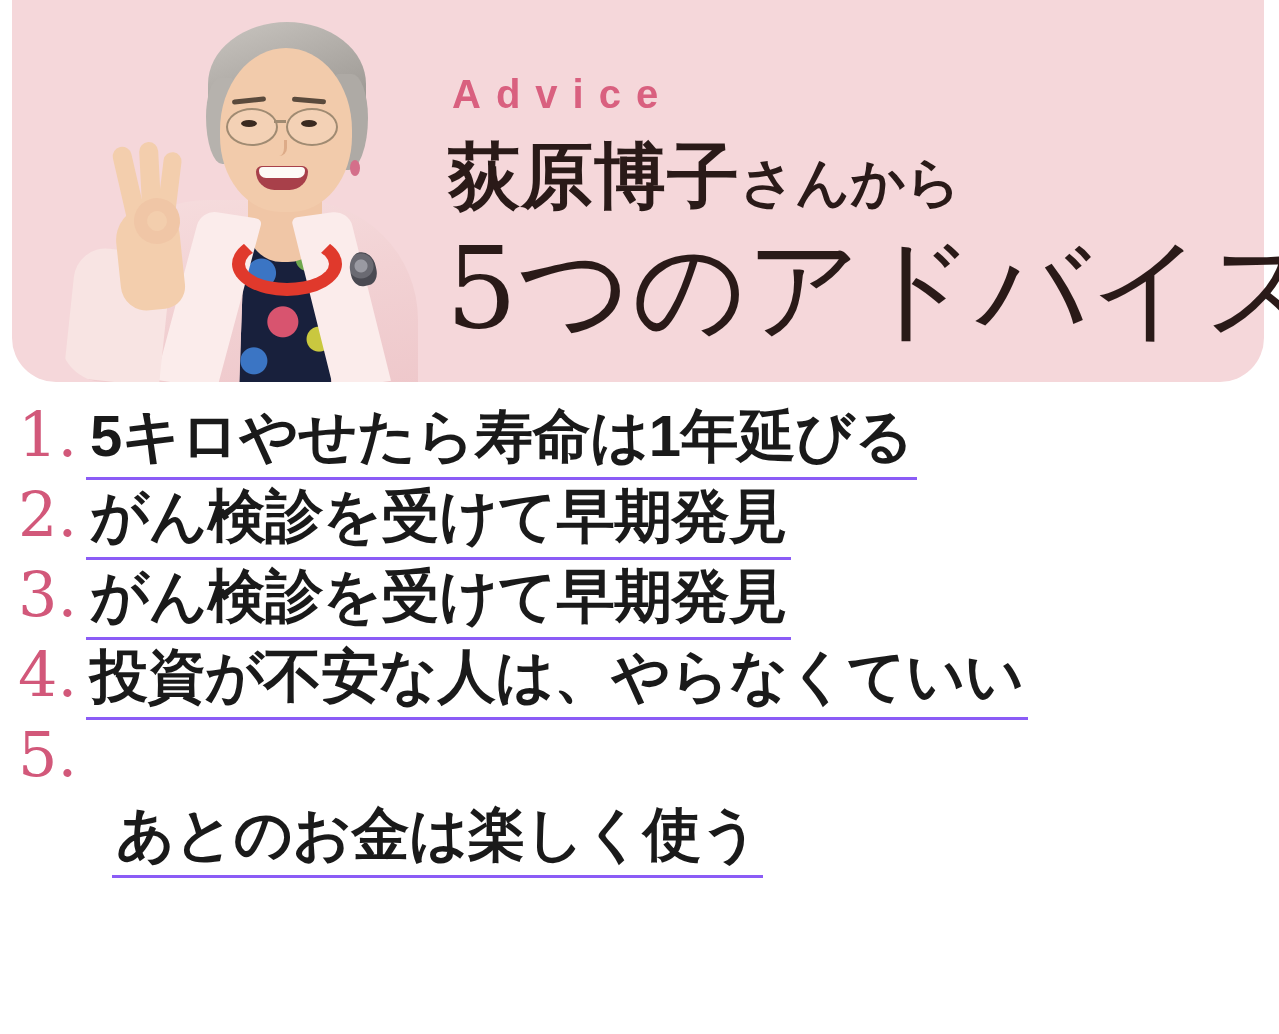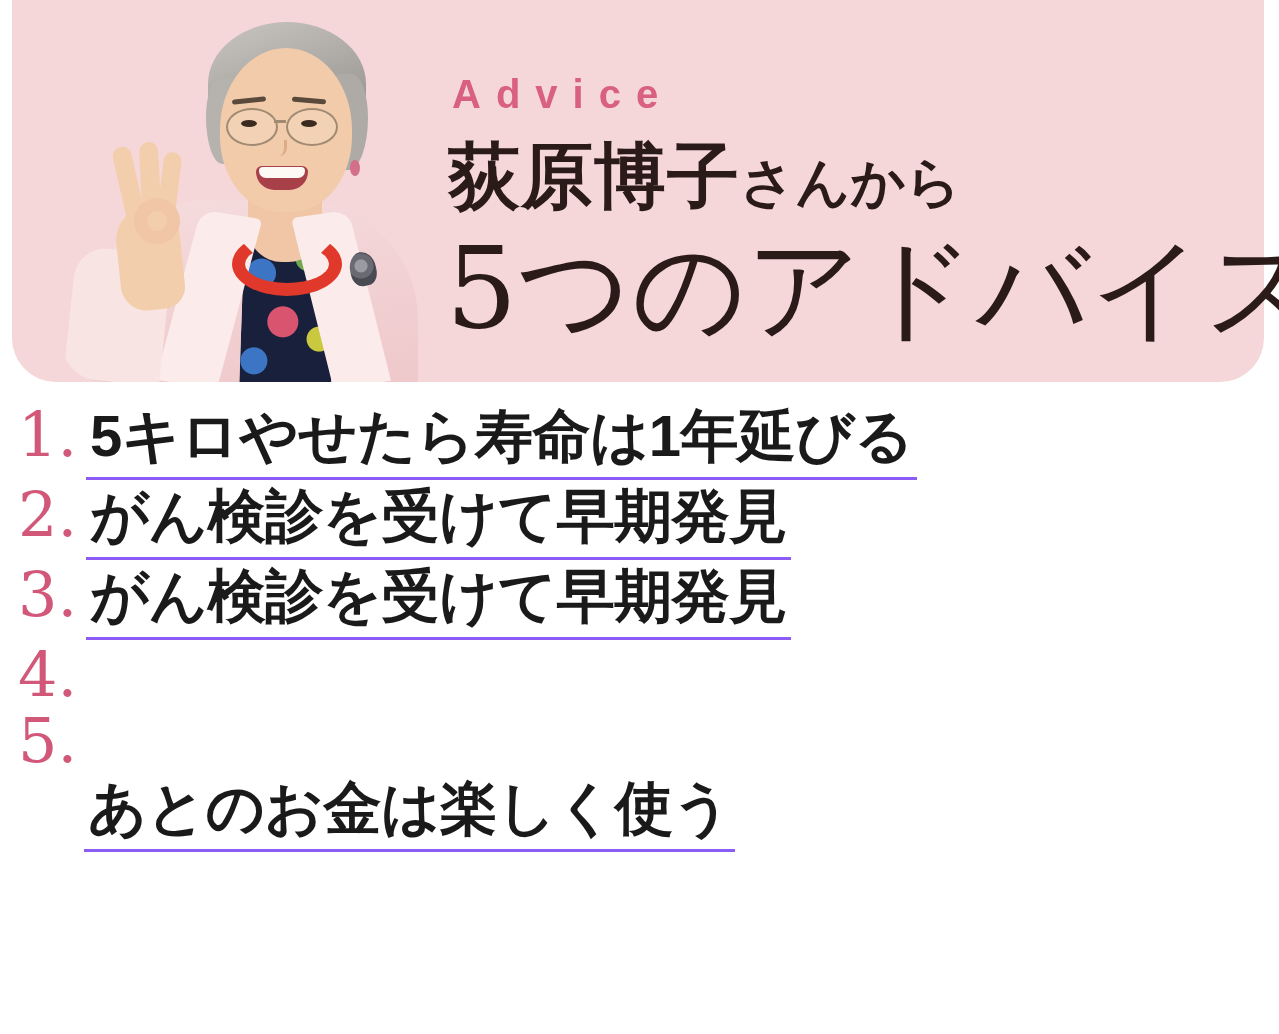--- a/index.html
+++ b/index.html
@@ -378,22 +378,22 @@
     line-height: 1.12;
     letter-spacing: -0.5px;
     color: #1a1a1a;
     white-space: nowrap;
     font-family: "Liberation Sans", "DejaVu Sans", sans-serif;
     padding: 0 4px 8px 4px;
     border-bottom: 3px solid #8b5cf6;
     display: inline-block;
   }
   .continuation {
-    padding-left: 84px;
-    margin-top: 4px;
+    padding-left: 112px;
+    margin-top: 16px;
   }
 </style>
 </head>
 <body>
 
 <div class="header-panel">
 
   <div class="photo-wrap">
     <div class="photo-inner">
       <div class="blazer"></div>
@@ -465,20 +465,23 @@
       <div class="num">3.</div>
       <div class="line-wrap">
         <div class="line-text">がん検診を受けて早期発見</div>
       </div>
     </div>
   </div>
 
   <div class="advice-item">
     <div class="row">
       <div class="num">4.</div>
+      <div class="line-wrap">
+        <div class="line-text">投資が不安な人は、やらなくていい</div>
+      </div>
     </div>
   </div>
 
   <div class="advice-item">
     <div class="row">
       <div class="num">5.</div>
     </div>
     <div class="continuation">
       <div class="line-wrap">
         <div class="line-text">あとのお金は楽しく使う</div>

